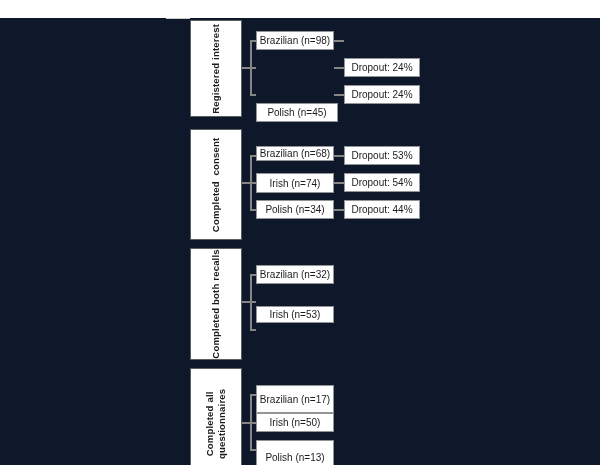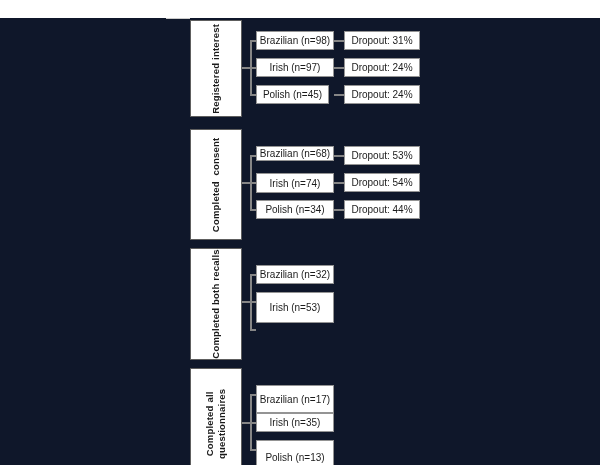--- a/index.html
+++ b/index.html
@@ -35,34 +35,28 @@
     <span class="stage-label">Registered interest</span>
   </div>
   <div class="hline" style="left:242px;top:49px;width:14px"></div>
   <div class="vline" style="left:250px;top:22px;height:55px"></div>
   <div class="hline" style="left:250px;top:22px;width:6px"></div>
   <div class="hline" style="left:250px;top:76px;width:6px"></div>
 
   <div class="box group-box" style="left:256px;top:13px;width:78px;height:19px">
     <span>Brazilian (n=98)</span>
   </div>
-  <div class="box group-box" style="left:256px;top:40px;width:78px;height:19px">
-    <span>Irish (n=97)</span>
-  </div>
-  <div class="box group-box" style="left:256px;top:67px;width:73px;height:19px">
+  <div class="box group-box" style="left:256px;top:85px;width:82px;height:19px">
     <span>Polish (n=45)</span>
   </div>
 
   <div class="hline" style="left:334px;top:22px;width:10px"></div>
   <div class="hline" style="left:334px;top:49px;width:10px"></div>
   <div class="hline" style="left:334px;top:76px;width:10px"></div>
 
-  <div class="box group-box" style="left:344px;top:13px;width:76px;height:19px">
-    <span>Dropout: 31%</span>
-  </div>
   <div class="box group-box" style="left:344px;top:40px;width:76px;height:19px">
     <span>Dropout: 24%</span>
   </div>
   <div class="box group-box" style="left:344px;top:67px;width:76px;height:19px">
     <span>Dropout: 24%</span>
   </div>
 
   <div class="box stage-box" style="left:190px;top:111px;width:52px;height:111px">
     <span class="stage-label">Completed  consent</span>
   </div>
@@ -99,36 +93,36 @@
     <span class="stage-label">Completed both recalls</span>
   </div>
   <div class="hline" style="left:242px;top:283px;width:14px"></div>
   <div class="vline" style="left:250px;top:256px;height:56px"></div>
   <div class="hline" style="left:250px;top:256px;width:6px"></div>
   <div class="hline" style="left:250px;top:311px;width:6px"></div>
 
   <div class="box group-box" style="left:256px;top:247px;width:78px;height:19px">
     <span>Brazilian (n=32)</span>
   </div>
-  <div class="box group-box" style="left:256px;top:274px;width:78px;height:31px">
+  <div class="box group-box" style="left:256px;top:288px;width:78px;height:17px">
     <span>Irish (n=53)</span>
   </div>
 
   <div class="box stage-box" style="left:190px;top:350px;width:52px;height:112px">
     <span class="stage-label">Completed all
 questionnaires</span>
   </div>
   <div class="hline" style="left:242px;top:404px;width:14px"></div>
   <div class="vline" style="left:250px;top:376px;height:56px"></div>
   <div class="hline" style="left:250px;top:376px;width:6px"></div>
   <div class="hline" style="left:250px;top:431px;width:6px"></div>
 
   <div class="box group-box" style="left:256px;top:367px;width:78px;height:28px">
     <span>Brazilian (n=17)</span>
   </div>
   <div class="box group-box" style="left:256px;top:395px;width:78px;height:19px">
-    <span>Irish (n=35)</span>
+    <span>Irish (n=50)</span>
   </div>
   <div class="box group-box" style="left:256px;top:422px;width:78px;height:34px">
     <span>Polish (n=13)</span>
   </div>
 
 </div>
 
 </body></html>

